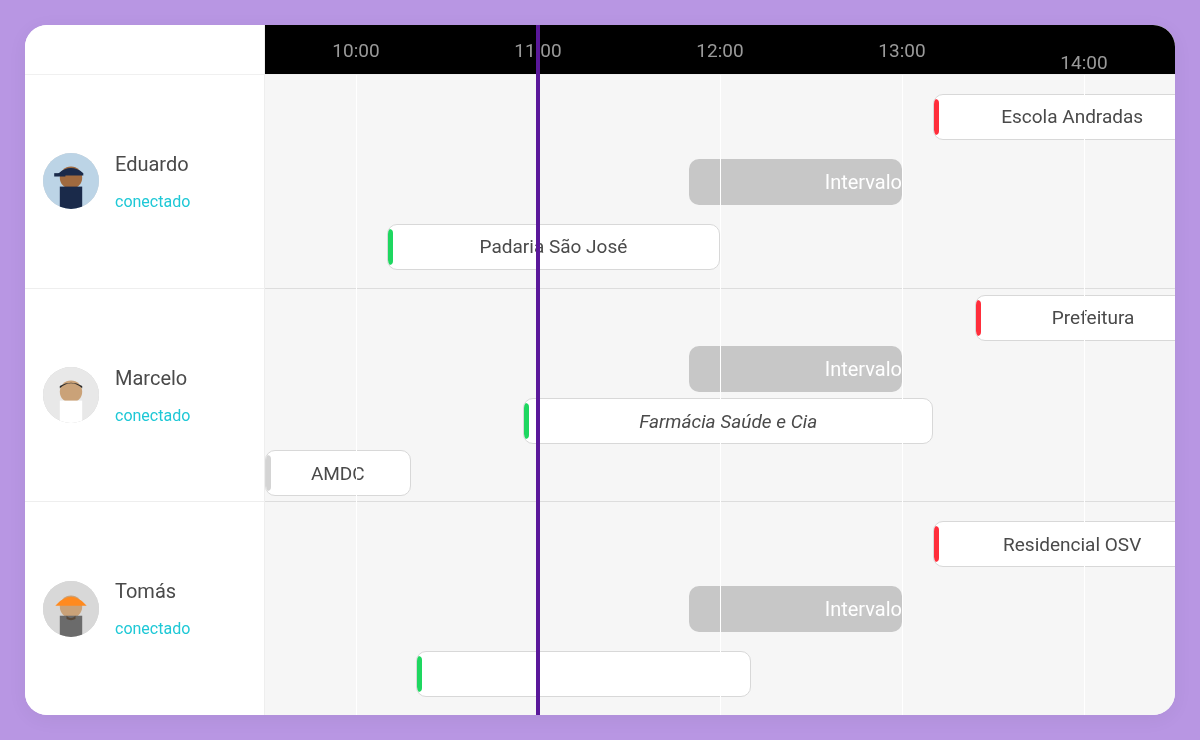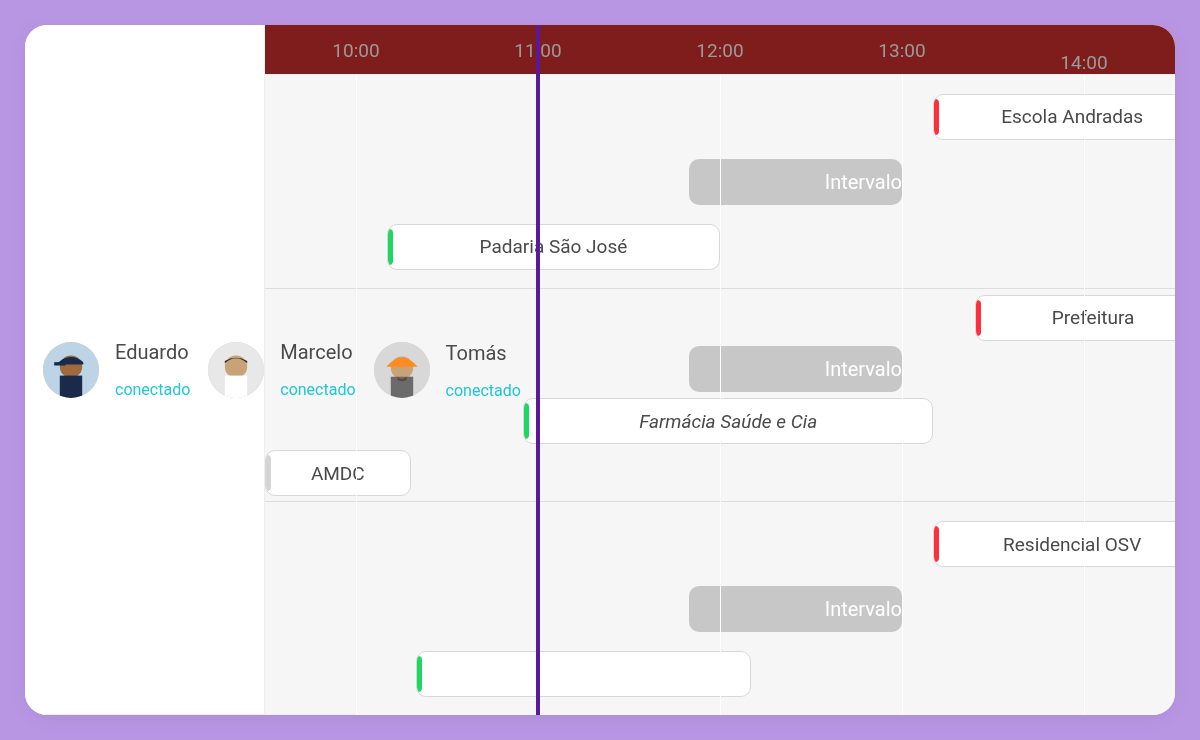--- a/index.html
+++ b/index.html
@@ -19,21 +19,21 @@
     overflow: hidden;
     position: relative;
     display: flex;
     box-shadow: 0 4px 20px rgba(0,0,0,0.05);
   }
   .sidebar {
     width: 240px;
     background: #fff;
     border-right: 1px solid #eee;
     display: flex;
-    flex-direction: row;
+    flex-direction: column;
     position: relative;
     z-index: 2;
   }
   .sidebar-header {
     height: 50px;
     border-bottom: 1px solid #f0f0f0;
   }
   .sidebar-row {
     flex: 1;
     display: flex;
@@ -54,21 +54,21 @@
   .avatar svg { width: 100%; height: 100%; display: block; }
   .tech-name { font-size: 20px; color: #4a4a4a; font-weight: 400; }
   .tech-status { font-size: 16px; color: #1ec8d6; font-weight: 400; margin-top: 16px; }
   .timeline {
     flex: 1;
     position: relative;
     background: #f6f6f6;
   }
   .time-header {
     height: 50px;
-    background: #7f1d1d;
+    background: #000000;
     position: relative;
     border-bottom: 1px solid #f0f0f0;
   }
   .time-tick {
     position: absolute;
     top: 0;
     height: 50px;
     display: flex;
     align-items: center;
     justify-content: center;

